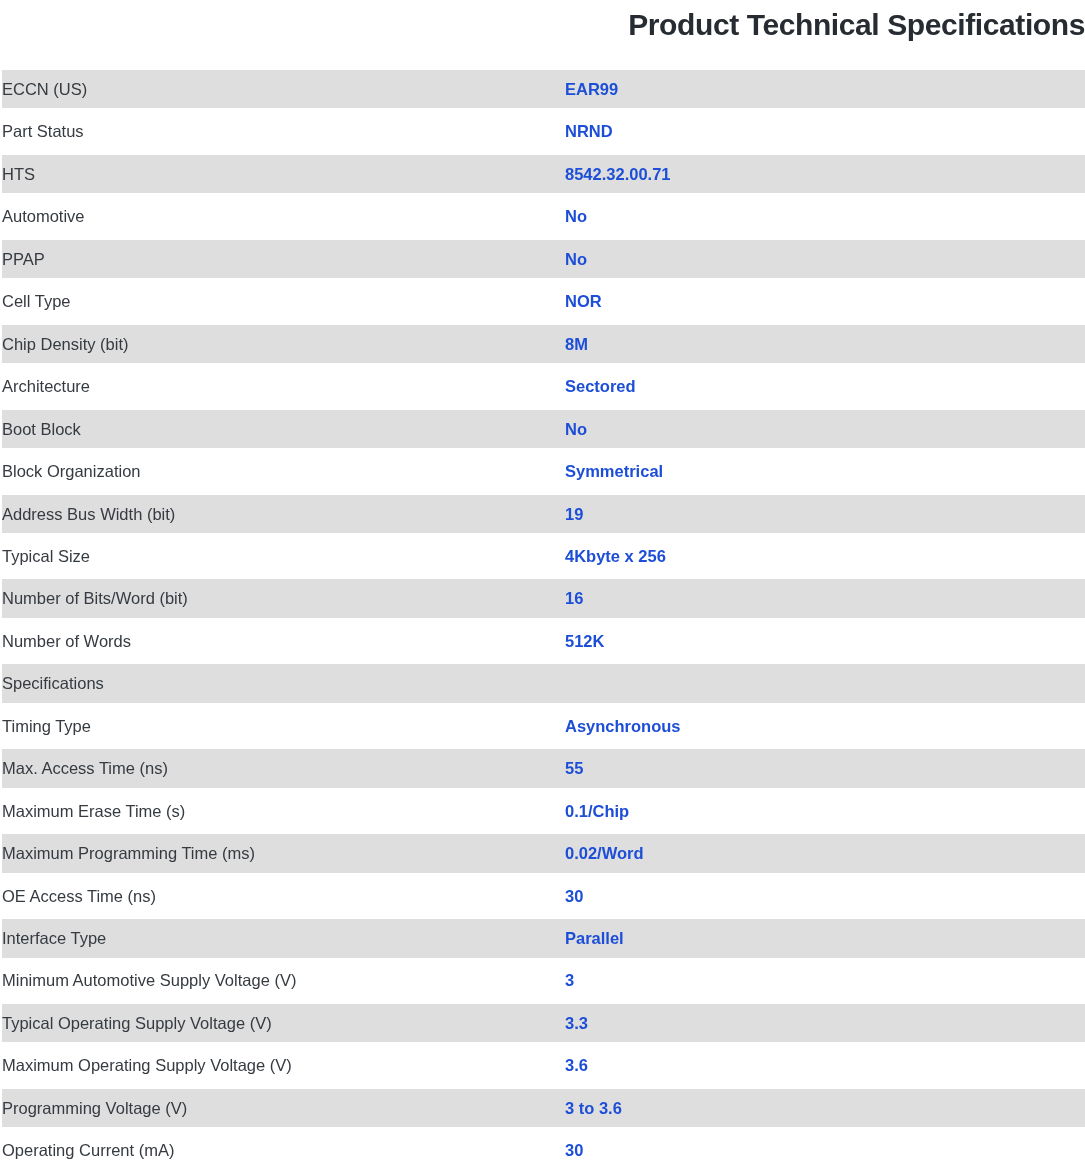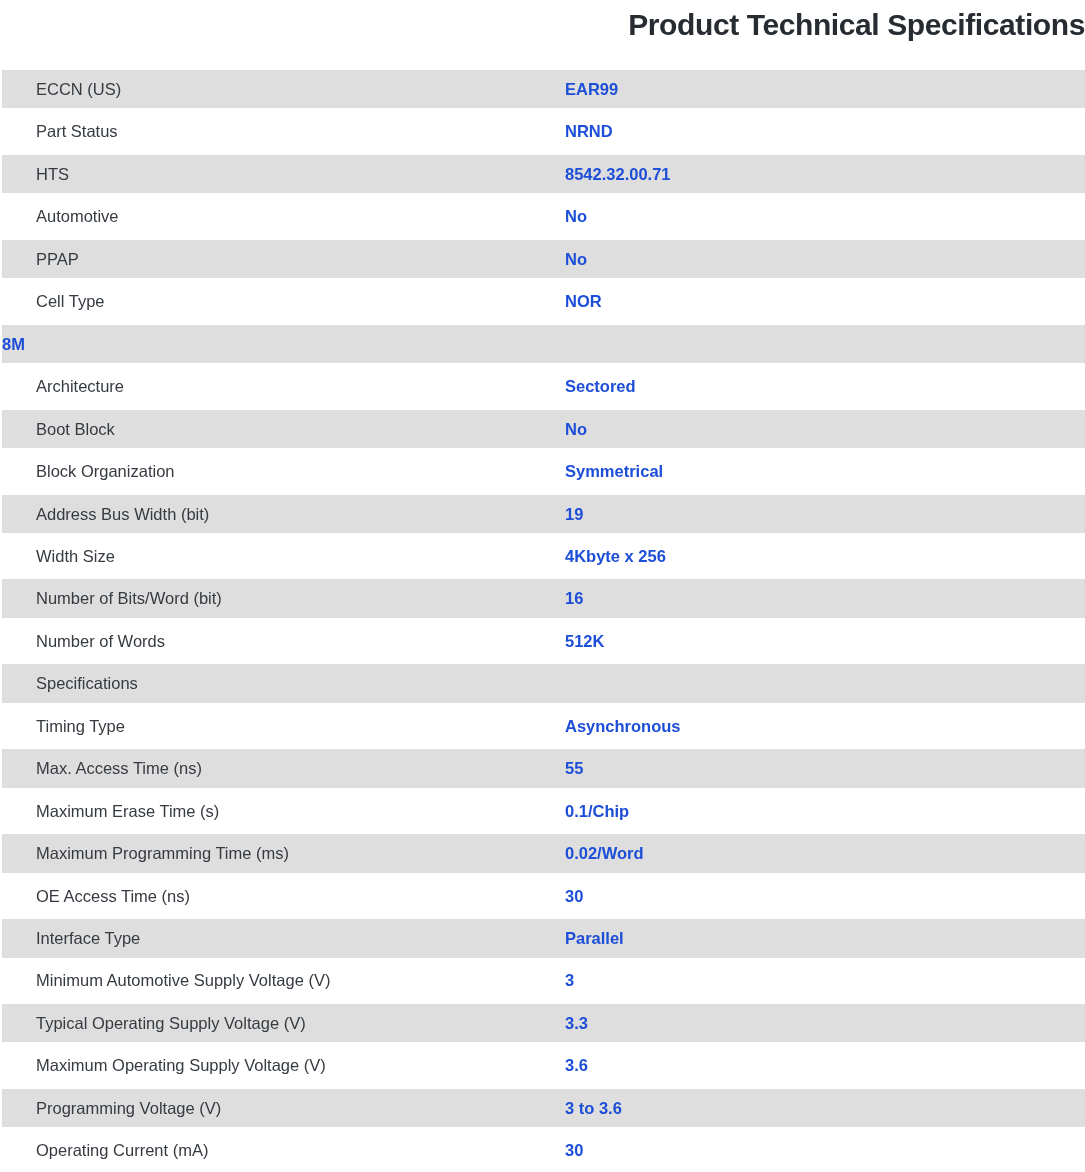--- a/index.html
+++ b/index.html
@@ -44,21 +44,20 @@
     border-bottom: 2px solid #ffffff;
   }
   .cell {
     font-size: 16.5px;
     line-height: 1;
     white-space: nowrap;
   }
   .cell.label {
     flex: 0 0 563px;
     box-sizing: border-box;
-    padding-left: 34px;
     color: #363b41;
     font-weight: 400;
   }
   .cell.value {
     flex: 1 1 auto;
     color: #1d4ed8;
     font-weight: 700;
   }
 </style>
 </head>
@@ -86,40 +85,41 @@
       </div>
       <div class="row alt">
         <div class="cell label">PPAP</div>
         <div class="cell value">No</div>
       </div>
       <div class="row">
         <div class="cell label">Cell Type</div>
         <div class="cell value">NOR</div>
       </div>
       <div class="row alt">
+        <div class="cell label">Chip Density (bit)</div>
         <div class="cell value">8M</div>
       </div>
       <div class="row">
         <div class="cell label">Architecture</div>
         <div class="cell value">Sectored</div>
       </div>
       <div class="row alt">
         <div class="cell label">Boot Block</div>
         <div class="cell value">No</div>
       </div>
       <div class="row">
         <div class="cell label">Block Organization</div>
         <div class="cell value">Symmetrical</div>
       </div>
       <div class="row alt">
         <div class="cell label">Address Bus Width (bit)</div>
         <div class="cell value">19</div>
       </div>
       <div class="row">
-        <div class="cell label">Width Size</div>
+        <div class="cell label">Typical Size</div>
         <div class="cell value">4Kbyte x 256</div>
       </div>
       <div class="row alt">
         <div class="cell label">Number of Bits/Word (bit)</div>
         <div class="cell value">16</div>
       </div>
       <div class="row">
         <div class="cell label">Number of Words</div>
         <div class="cell value">512K</div>
       </div>

